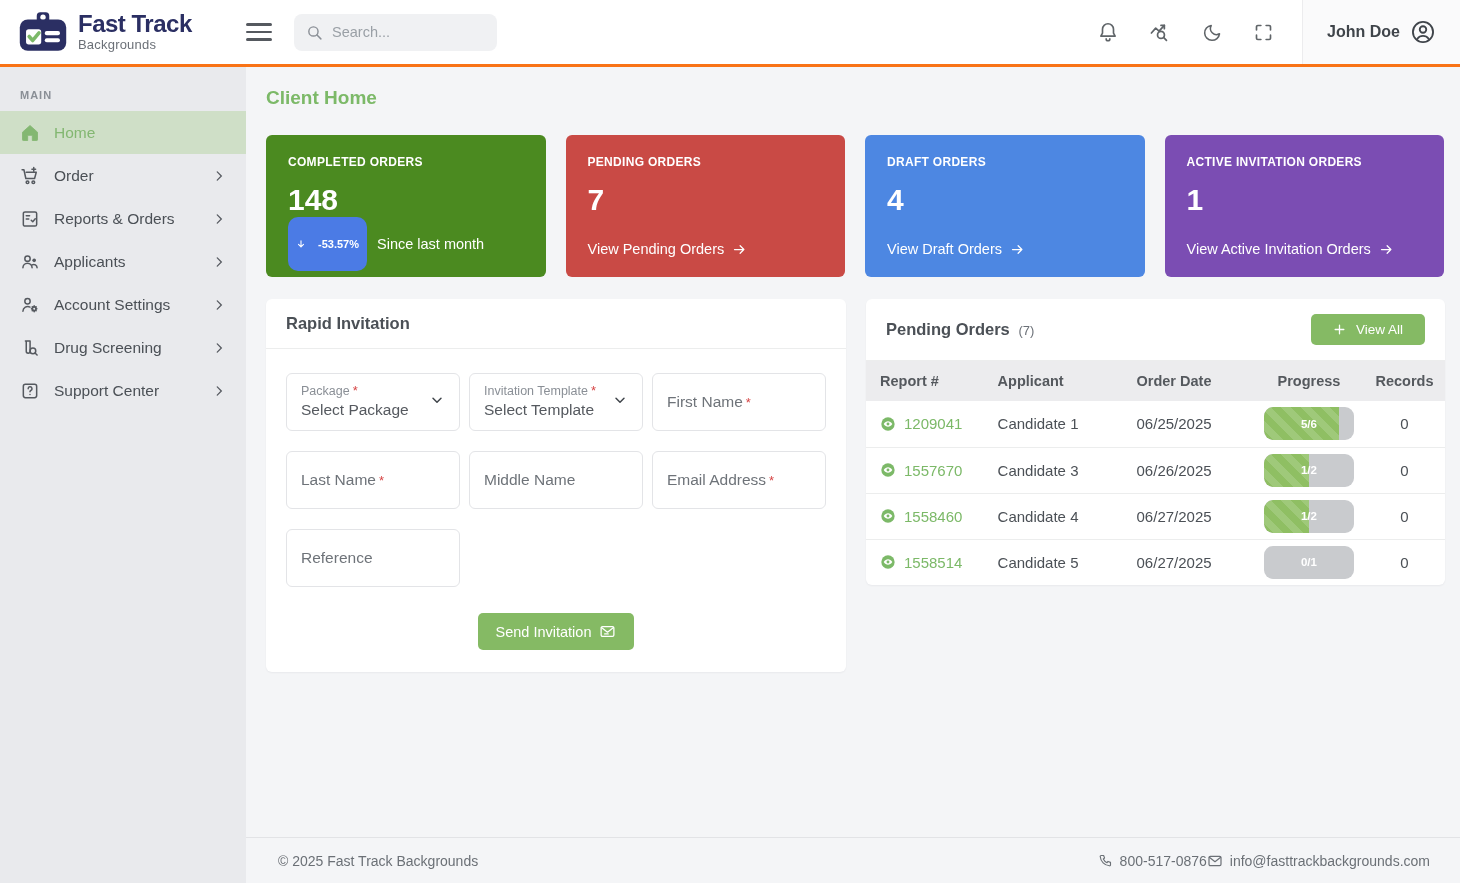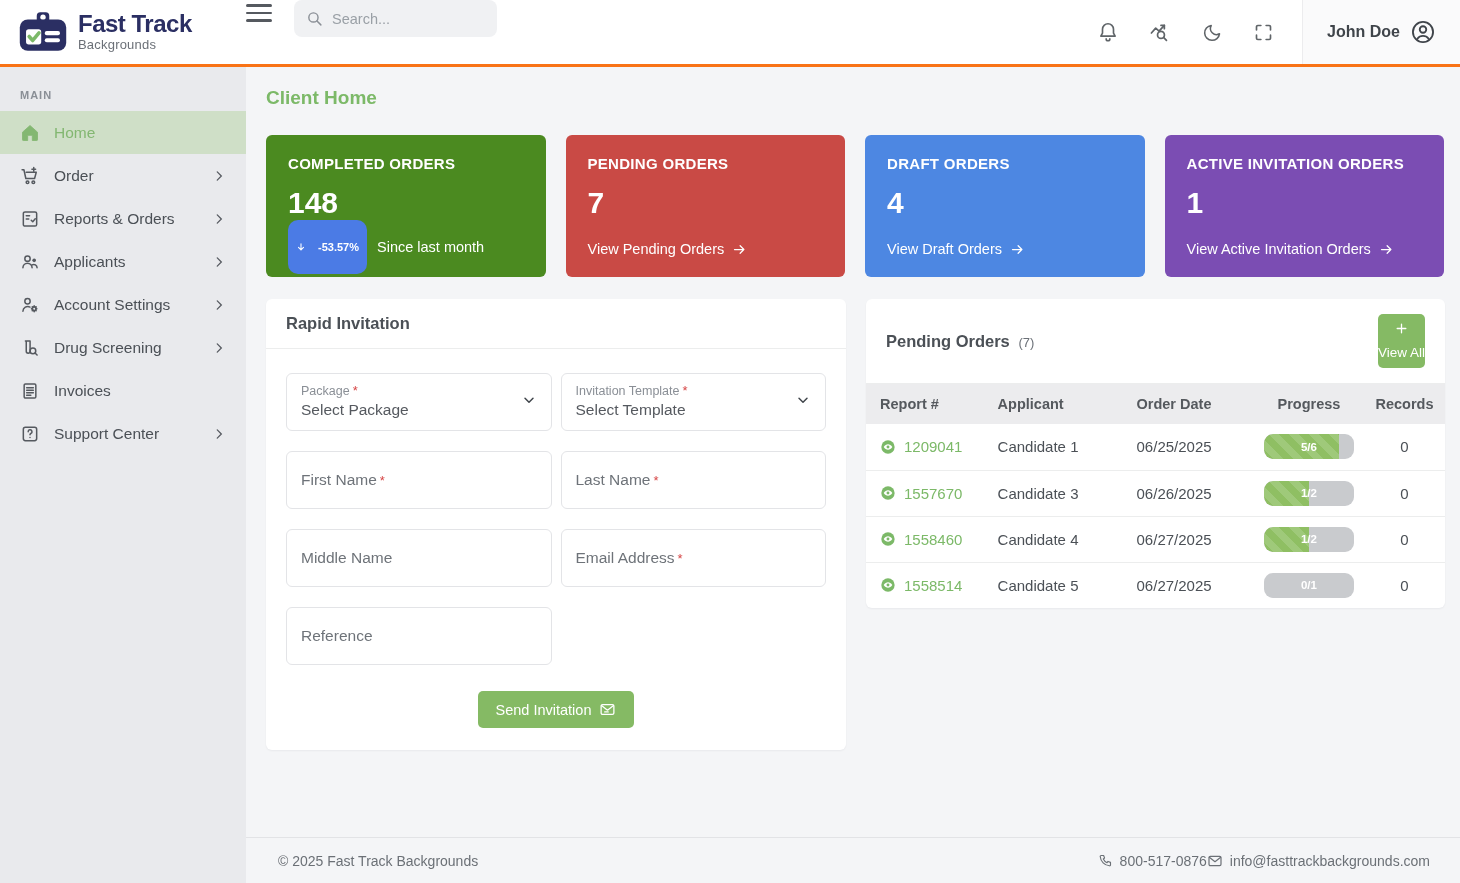--- a/index.html
+++ b/index.html
@@ -14,21 +14,21 @@
     --progress-green: #8fbf63;
     --brand-navy: #2b2f63;
   }
   .app { width: 1460px; height: 883px; display: grid; grid-template-rows: 67px 1fr; grid-template-columns: 246px 1fr; }
 
   
   .header { grid-column: 1 / 3; background: #fff; border-bottom: 3px solid #f97316; display: flex; align-items: stretch; }
   .logo-wrap { width: 246px; display: flex; align-items: center; gap: 10px; padding-left: 18px; flex-shrink: 0; }
   .logo-text .l1 { font-size: 24px; font-weight: 800; color: var(--brand-navy); letter-spacing: -0.5px; line-height: 1; }
   .logo-text .l2 { font-size: 13px; color: #6b7077; margin-top: 1px; letter-spacing: 0.2px; }
-  .header-left { display: flex; gap: 22px; flex: 1; }
+  .header-left { display: flex; align-items: center; gap: 22px; flex: 1; }
   .burger { width: 26px; height: 26px; display: flex; flex-direction: column; justify-content: center; gap: 5px; cursor: pointer; }
   .burger span { display: block; height: 2.5px; background: #55595f; border-radius: 2px; }
   .search-box { width: 203px; height: 37px; background: #f0f1f3; border-radius: 8px; display: flex; align-items: center; gap: 9px; padding: 0 12px; }
   .search-box input { border: 0; outline: 0; background: transparent; font-size: 14.5px; color: #55595f; width: 100%; font-family: inherit; }
   .search-box input::placeholder { color: #9aa0a6; }
   .header-right { display: flex; align-items: stretch; margin-left: auto; }
   .header-icons { display: flex; align-items: center; gap: 30px; padding: 0 28px; }
   .hicon { cursor: pointer; display: flex; align-items: center; }
   .user-area { display: flex; align-items: center; gap: 10px; padding: 0 24px; border-left: 1px solid #ececee; background: #fafafb; cursor: pointer; }
   .user-name { font-size: 16px; font-weight: 700; color: #3f444a; }
@@ -42,57 +42,57 @@
   .side-item.active svg { stroke: #83b771; }
   .side-item svg { stroke: #55595f; }
 
   
   .main { display: flex; flex-direction: column; background: #f4f5f7; overflow: hidden; }
   .content { flex: 1; padding: 20px 16px 0 20px; }
   .page-title { font-size: 19px; font-weight: 700; color: var(--accent-green); margin-bottom: 26px; }
 
   .cards { display: grid; grid-template-columns: repeat(4, 1fr); gap: 20px; margin-bottom: 22px; }
   .stat-card { border-radius: 6px; color: #fff; padding: 20px 22px; height: 142px; display: flex; flex-direction: column; cursor: default; }
-  .stat-title { font-size: 15px; font-weight: 700; letter-spacing: 0.3px; }
+  .stat-title { font-size: 12px; font-weight: 700; letter-spacing: 0.3px; }
   .stat-value { font-size: 30px; font-weight: 700; margin-top: 14px; }
   .stat-foot { margin-top: auto; display: flex; align-items: center; gap: 10px; font-size: 14.5px; }
   .pill { background: var(--badge-blue); border-radius: 10px; font-size: 11px; font-weight: 700; padding: 21px 8px; display: inline-flex; align-items: center; gap: 12px; }
   .card-link { display: inline-flex; align-items: center; gap: 8px; color: #fff; font-size: 14.5px; cursor: pointer; }
 
   .panels { display: grid; grid-template-columns: 580px 579px; gap: 20px; align-items: start; }
   .panel { background: #fff; border-radius: 6px; box-shadow: 0 1px 2px rgba(20,20,40,0.05); }
   .panel-head { display: flex; align-items: center; justify-content: space-between; padding: 15px 20px; border-bottom: 1px solid #eceded; }
   .panel-title { font-size: 16.5px; font-weight: 700; color: #4b5056; }
   .panel-title .count { font-size: 13px; font-weight: 400; color: #6b7077; margin-left: 4px; }
 
   
   .form-body { padding: 24px 20px 22px; }
-  .form-grid { display: grid; grid-template-columns: 1fr 1fr; gap: 20px 9px; }
+  .form-grid { display: grid; grid-template-columns: 1fr 1fr 1fr; gap: 20px 9px; }
   .select-box, .input-box { border: 1px solid #e3e4e7; border-radius: 6px; height: 58px; padding: 9px 14px; background: #fff; position: relative; cursor: text; }
   .select-box { cursor: pointer; }
   .f-label { font-size: 12.5px; color: #8a8f96; }
   .f-value { font-size: 15.5px; color: #55595f; margin-top: 3px; }
   .req { color: #d64545; margin-left: 3px; font-size: 13px; }
   .select-box .dd { position: absolute; right: 14px; top: 50%; transform: translateY(-50%); }
   .input-box { display: flex; align-items: center; }
   .input-ph { font-size: 15.5px; color: #6e7379; }
   .form-actions { display: flex; justify-content: center; margin-top: 26px; }
   .btn-green { background: var(--button-green); color: #fff; border: 0; border-radius: 5px; font-size: 14.5px; font-family: inherit; padding: 10px 18px; display: inline-flex; align-items: center; gap: 8px; cursor: pointer; }
 
   
-  .btn-viewall { background: var(--button-green); color: #fff; border: 0; border-radius: 5px; font-size: 13.5px; font-family: inherit; padding: 8px 0; display: inline-flex; align-items: center; gap: 10px; cursor: pointer; flex-direction: column; }
+  .btn-viewall { background: var(--button-green); color: #fff; border: 0; border-radius: 5px; font-size: 13.5px; font-family: inherit; padding: 8px 22px; display: inline-flex; align-items: center; gap: 10px; cursor: pointer; }
   table.orders { width: 100%; border-collapse: collapse; }
   .orders thead th { background: #ececee; font-size: 14.5px; font-weight: 700; color: #55595e; text-align: left; padding: 12px 10px; }
   .orders th:first-child { padding-left: 14px; margin-top: 24px; }
   .orders tbody td { font-size: 15px; color: #4b5056; padding: 0 10px; height: 46px; border-bottom: 1px solid #eceded; }
   .orders td:first-child { padding-left: 14px; }
   .orders tr:last-child td { border-bottom: 0; }
   .col-center { text-align: center !important; }
   .report-cell { display: flex; align-items: center; gap: 8px; color: var(--accent-green); font-size: 15px; cursor: pointer; }
-  .pbar { width: 90px; height: 25px; background: #c9cbce; border-radius: 9px; position: relative; overflow: hidden; margin: 0 auto; }
+  .pbar { width: 90px; height: 33px; background: #c9cbce; border-radius: 9px; position: relative; overflow: hidden; margin: 0 auto; }
   .pbar-fill { height: 100%; background: repeating-linear-gradient(45deg, var(--progress-green) 0 7px, #9fc97a 7px 14px); border-radius: 9px 0 0 9px; }
   .pbar-label { position: absolute; inset: 0; display: flex; align-items: center; justify-content: center; color: #fff; font-size: 11.5px; font-weight: 600; }
 
   
   .footer { height: 46px; border-top: 1px solid #e2e3e6; display: flex; align-items: center; justify-content: space-between; padding: 0 30px 0 32px; font-size: 14px; color: #6b7076; }
   .footer-right { display: flex; align-items: center; }
   .footer-item { display: inline-flex; align-items: center; gap: 7px; }
 
   svg { flex-shrink: 0; }
 </style>
@@ -250,27 +250,20 @@
           <path d="M18 18l2.5 2.5"></path>
       </svg>
       <span>Drug Screening</span>
       <span class="chev">
         <svg width="14" height="14" viewBox="0 0 24 24" fill="none" stroke="#55595f" stroke-width="2.2" stroke-linecap="round">
             <path d="M9 5l7 7-7 7"></path>
           </svg>
       </span>
     </div>
 
-    <div class="side-item">
-      <svg width="20" height="20" viewBox="0 0 24 24" fill="none" stroke-width="1.8" stroke-linecap="round" stroke-linejoin="round">
-        <rect x="5" y="3.5" width="14" height="17" rx="1.5"></rect>
-          <path d="M8 8h8M8 11h8M8 14h8M8 17h5"></path>
-      </svg>
-      <span>Invoices</span>
-    </div>
 
     <div class="side-item">
       <svg width="20" height="20" viewBox="0 0 24 24" fill="none" stroke-width="1.8" stroke-linecap="round" stroke-linejoin="round">
         <rect x="4" y="4" width="16" height="16" rx="2.5"></rect>
           <path d="M9.8 9.3a2.3 2.3 0 1 1 3.2 2.1c-.7.3-1 .8-1 1.5"></path>
           <path d="M12 16.2v.1"></path>
       </svg>
       <span>Support Center</span>
       <span class="chev">
         <svg width="14" height="14" viewBox="0 0 24 24" fill="none" stroke="#55595f" stroke-width="2.2" stroke-linecap="round">

